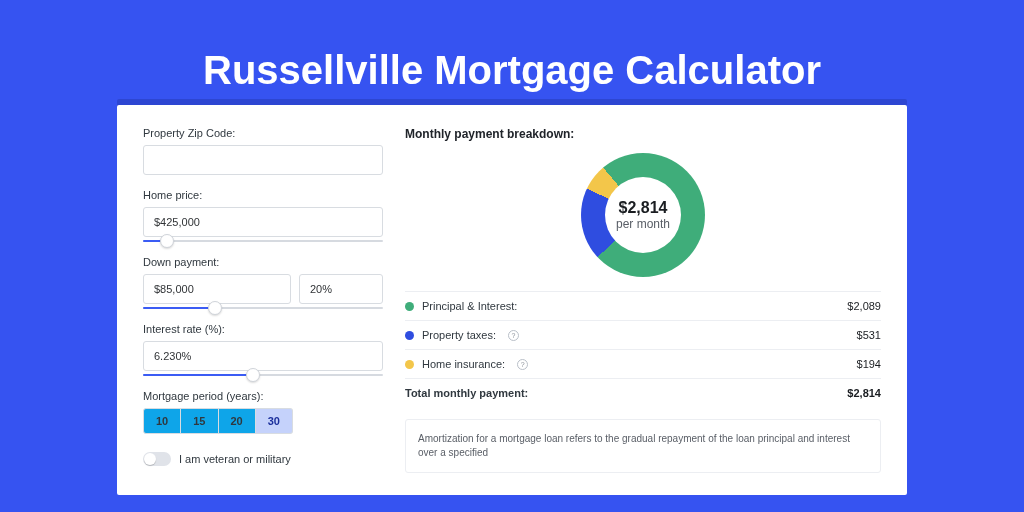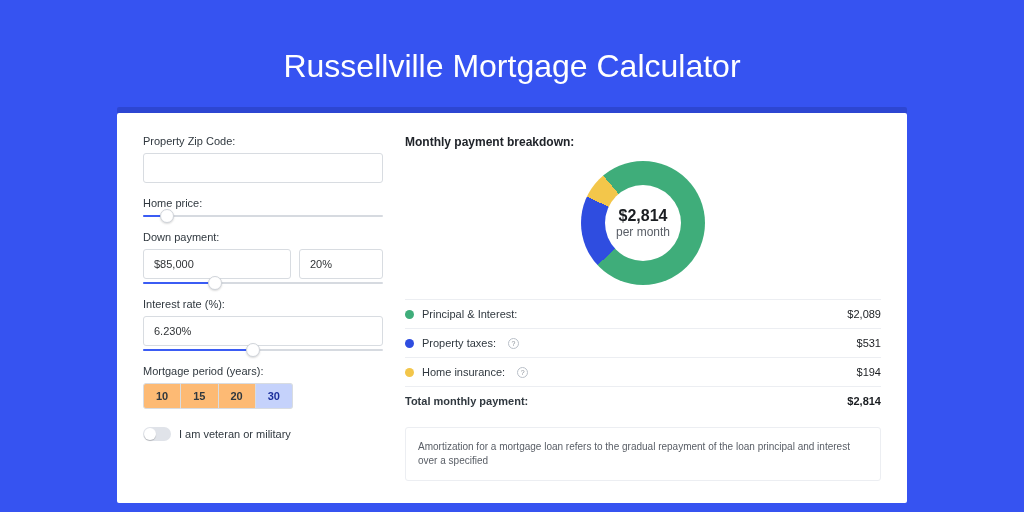--- a/index.html
+++ b/index.html
@@ -11,23 +11,23 @@
     overflow: hidden;
   }
   .outer {
     width: 1024px;
     height: 512px;
     padding-top: 48px;
   }
   .page-title {
     text-align: center;
     color: #fff;
-    font-size: 32px;
-    font-weight: 400;
-    margin-bottom: 28px;
+    font-size: 40px;
+    font-weight: 700;
+    margin-bottom: 12px;
   }
   .card {
     background: #fff;
     width: 790px;
     margin: 0 auto;
     border-radius: 2px;
     padding: 22px 26px;
     box-shadow: 0 -6px 0 rgba(0,0,32,0.15);
     display: flex;
     gap: 22px;
@@ -80,21 +80,21 @@
   .dp-row { display: flex; gap: 8px; }
   .dp-row .text-input:first-child { flex: 1; }
   .dp-pct { width: 84px; }
 
   .seg-group { display: flex; gap: 0; }
   .seg-btn {
     font-size: 11px;
     font-weight: 600;
     color: #30383f;
     border: 1px solid #d8dce1;
-    background: #fdba74;
+    background: #0ea5e9;
     padding: 6px 12px;
     cursor: pointer;
   }
   .seg-btn + .seg-btn { border-left: none; }
   .seg-btn.active {
     background: #c5d2fb;
     color: #1b2f9c;
   }
   .seg-btn:first-child { border-radius: 3px 0 0 3px; }
   .seg-btn:last-child { border-radius: 0 3px 3px 0; }
@@ -186,20 +186,21 @@
 
     <div class="left-col">
 
       <div class="field">
         <label class="field-label">Property Zip Code:</label>
         <input class="text-input" value="" style="">
       </div>
 
       <div class="field">
         <label class="field-label">Home price:</label>
+        <input class="text-input" value="$425,000" style="">
         <div class="slider-track">
           <div class="slider-fill" style="width:10%"></div>
           <div class="slider-thumb" style="left:10%"></div>
         </div>
       </div>
 
       <div class="field">
         <label class="field-label">Down payment:</label>
         <div class="dp-row">
           <input class="text-input" value="$85,000" style="">

